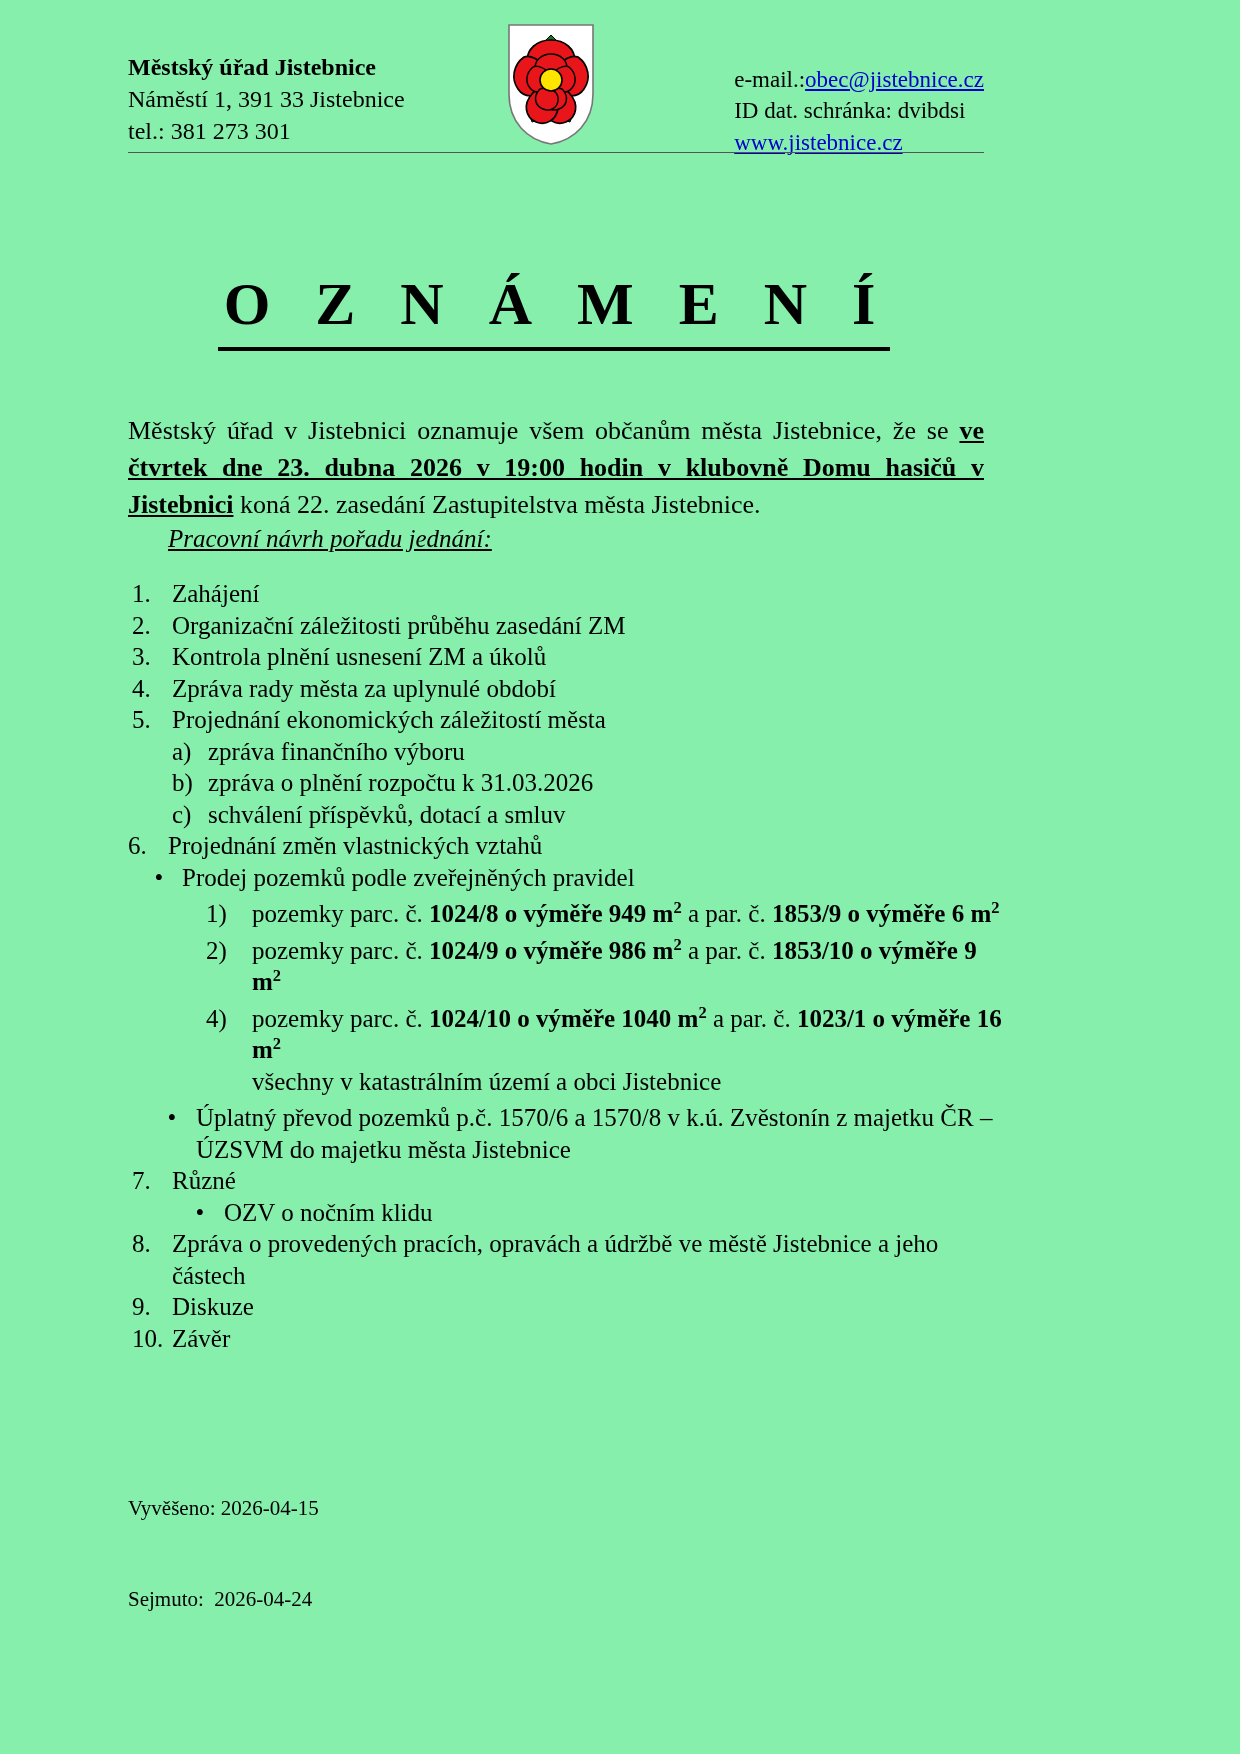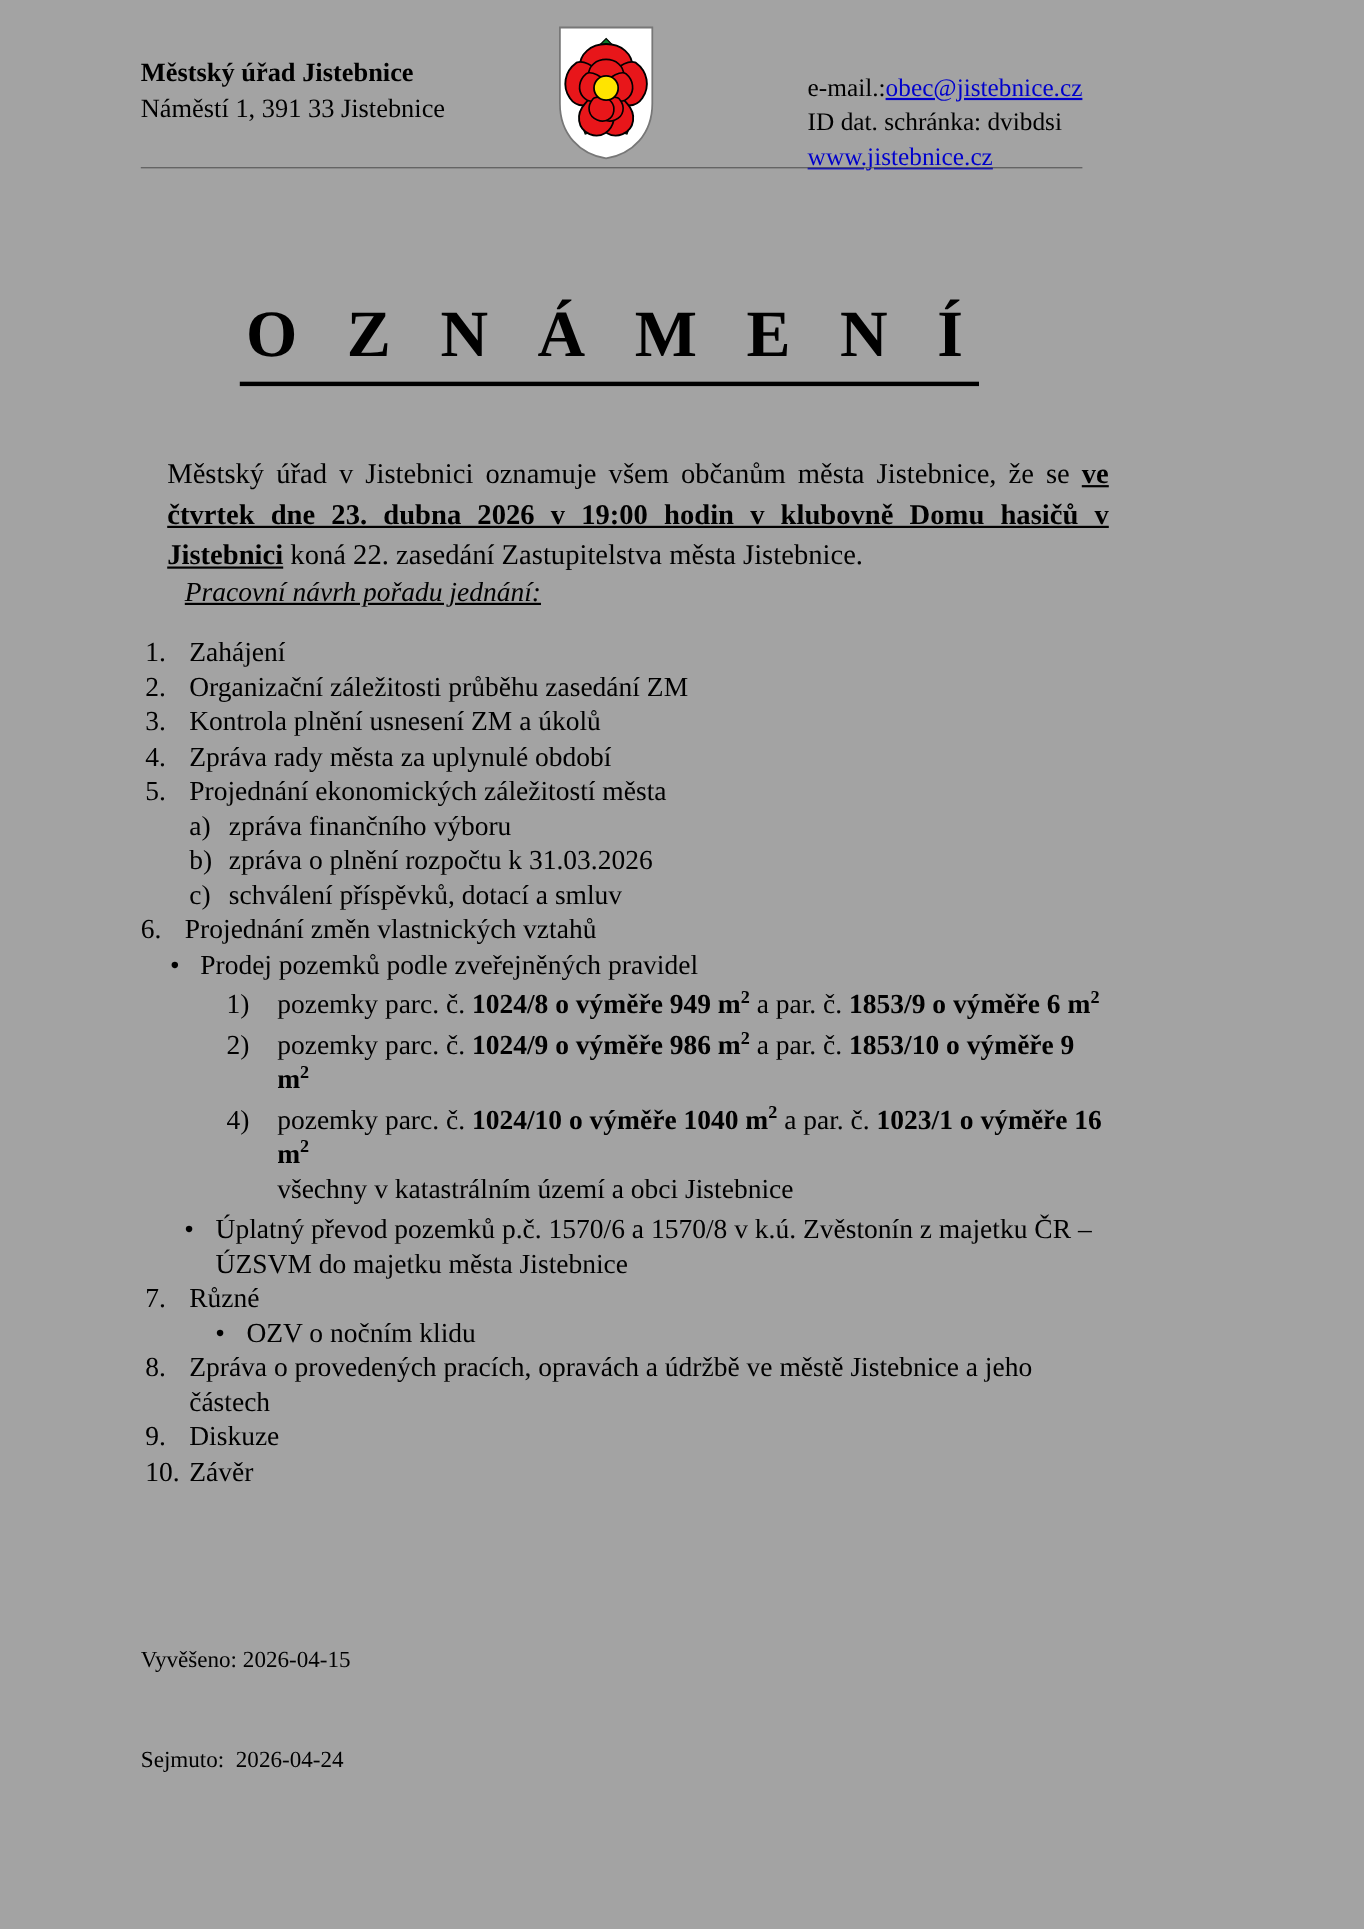--- a/index.html
+++ b/index.html
@@ -9,21 +9,21 @@
   }
   body {
     font-family: "Liberation Serif", "DejaVu Serif", serif;
     color: #000000;
   }
   .page {
     position: relative;
     width: 1240px;
     height: 1754px;
     margin: 0 auto;
-    background: #a3a3a3;
+    background: #86efac;
     box-sizing: border-box;
     padding: 0;
     overflow: hidden;
   }
 
   
   .header {
     position: absolute;
     left: 128px;
     top: 52px;
@@ -89,21 +89,20 @@
 
   
   .para {
     position: absolute;
     left: 128px;
     top: 413px;
     width: 856px;
     font-size: 26px;
     line-height: 1.42;
     text-align: justify;
-    margin-left: 24px;
   }
   .para b { font-weight: bold; }
   .u { text-decoration: underline; }
 
   .subtitle {
     position: absolute;
     left: 168px;
     top: 525px;
     font-size: 25px;
     font-style: italic;
@@ -179,20 +178,21 @@
 </style>
 </head>
 <body>
 
 <div class="page">
 
   <div class="header">
     <div class="header-left">
       <div class="org">Městský úřad Jistebnice</div>
       <div>Náměstí 1, 391 33 Jistebnice</div>
+      <div>tel.: 381 273 301</div>
     </div>
 
     <div class="header-right">
       <div><span>e-mail.:</span><a class="link" href="#">obec@jistebnice.cz</a></div>
       <div>ID dat. schránka: dvibdsi</div>
       <div><a class="link-plain" href="#">www.jistebnice.cz</a></div>
     </div>
   </div>
 
   <div class="crest-wrap">

